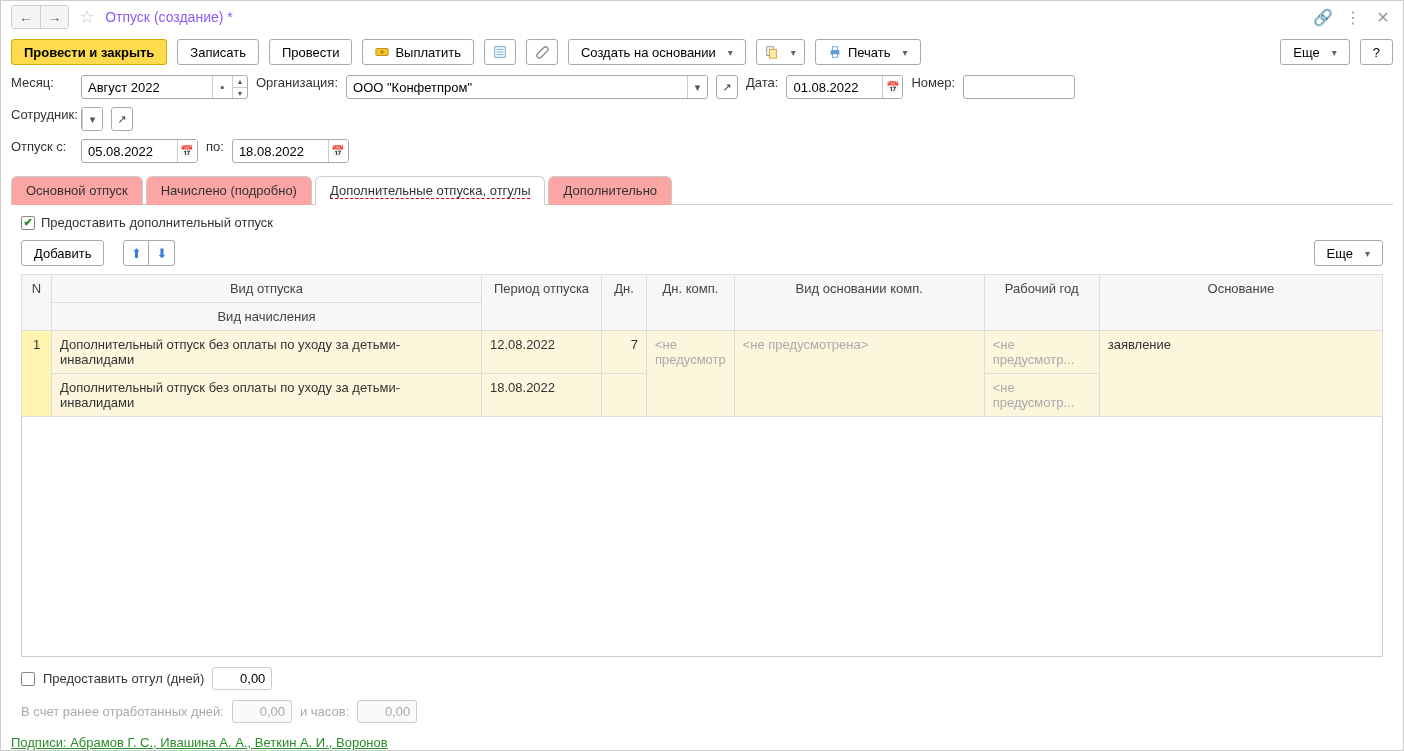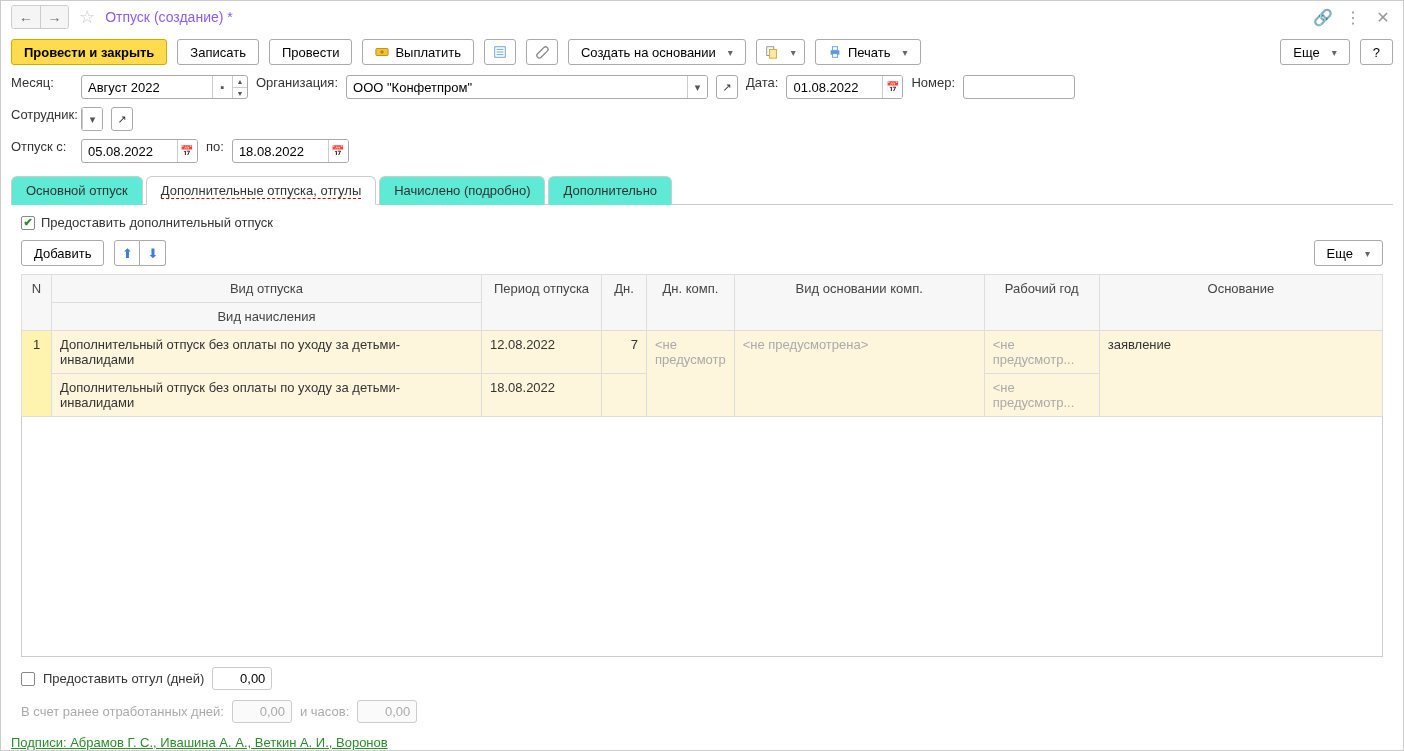--- a/index.html
+++ b/index.html
@@ -32,30 +32,30 @@
 .input-wrap { display: inline-flex; border: 1px solid #aaa; border-radius: 3px; overflow: hidden; height: 24px; background: #fff; }
 .input-wrap input { border: none; padding: 2px 6px; font-size: 13px; outline: none; background: transparent; }
 .input-btn { width: 20px; display: flex; align-items: center; justify-content: center; border-left: 1px solid #ccc; background: #fff; cursor: pointer; font-size: 11px; color: #555; }
 .input-btn-ext { border: 1px solid #aaa; border-radius: 3px; width: 22px; height: 24px; display: inline-flex; align-items: center; justify-content: center; cursor: pointer; background: #fff; font-size: 11px; }
 .spinner { display: flex; flex-direction: column; border-left: 1px solid #ccc; }
 .spinner-btn { height: 11px; width: 14px; font-size: 7px; display: flex; align-items: center; justify-content: center; cursor: pointer; color: #555; }
 .spinner-btn + .spinner-btn { border-top: 1px solid #ccc; }
 
 
 .tabs { display: flex; border-bottom: 1px solid #ccc; margin: 0 10px; }
-.tab { padding: 6px 14px; border: 1px solid #ccc; border-bottom: none; border-radius: 6px 6px 0 0; margin-right: 3px; background: #5eead4; cursor: pointer; position: relative; top: 1px; }
+.tab { padding: 6px 14px; border: 1px solid #ccc; border-bottom: none; border-radius: 6px 6px 0 0; margin-right: 3px; background: #fca5a5; cursor: pointer; position: relative; top: 1px; }
 .tab.active { background: #fff; border-bottom: 1px solid #fff; }
 .tab.active .tab-underline { border-bottom: 1px dashed #c00; }
 
 
 .tab-content { padding: 10px; border: 0; margin: 0 10px; }
 .checkbox-row { display: flex; align-items: center; gap: 6px; margin-bottom: 10px; }
 .checkbox { width: 14px; height: 14px; border: 1px solid #888; border-radius: 2px; display: flex; align-items: center; justify-content: center; cursor: pointer; }
 .checkbox.checked { background: #fff; color: #2a8c2a; font-weight: bold; font-size: 11px; }
-.table-toolbar { display: flex; gap: 10px; margin-bottom: 8px; }
+.table-toolbar { display: flex; gap: 19px; margin-bottom: 8px; }
 .arrow-btns { display: flex; gap: 0; }
 .arrow-btn { border: 1px solid #aaa; width: 26px; height: 26px; display: flex; align-items: center; justify-content: center; cursor: pointer; background: #fff; }
 .arrow-btn:first-child { border-radius: 3px 0 0 3px; }
 .arrow-btn:last-child { border-radius: 0 3px 3px 0; border-left: none; }
 
 
 .data-table { width: 100%; border: 1px solid #ccc; border-collapse: collapse; }
 .data-table th, .data-table td { border: 1px solid #ddd; padding: 6px 8px; text-align: left; font-size: 13px; vertical-align: top; }
 .data-table th { background: #f7f7f7; font-weight: normal; color: #444; text-align: center; }
 .data-table .num-col { width: 30px; text-align: center; }
@@ -180,22 +180,22 @@
       <span class="label">по:</span>
       <div class="input-wrap">
         <input style="width: 95px;" value="18.08.2022">
         <span class="input-btn">📅</span>
       </div>
     </div>
   </div>
 
   <div class="tabs">
     <div class="tab">Основной отпуск</div>
+    <div class="tab">Начислено (подробно)</div>
     <div class="tab active"><span class="tab-underline">Дополнительные отпуска, отгулы</span></div>
-    <div class="tab">Начислено (подробно)</div>
     <div class="tab">Дополнительно</div>
   </div>
 
   <div class="tab-content">
     <div class="checkbox-row">
       <span class="checkbox checked">✔</span>
       <span>Предоставить дополнительный отпуск</span>
     </div>
     <div class="table-toolbar">
       <button class="btn">Добавить</button>

